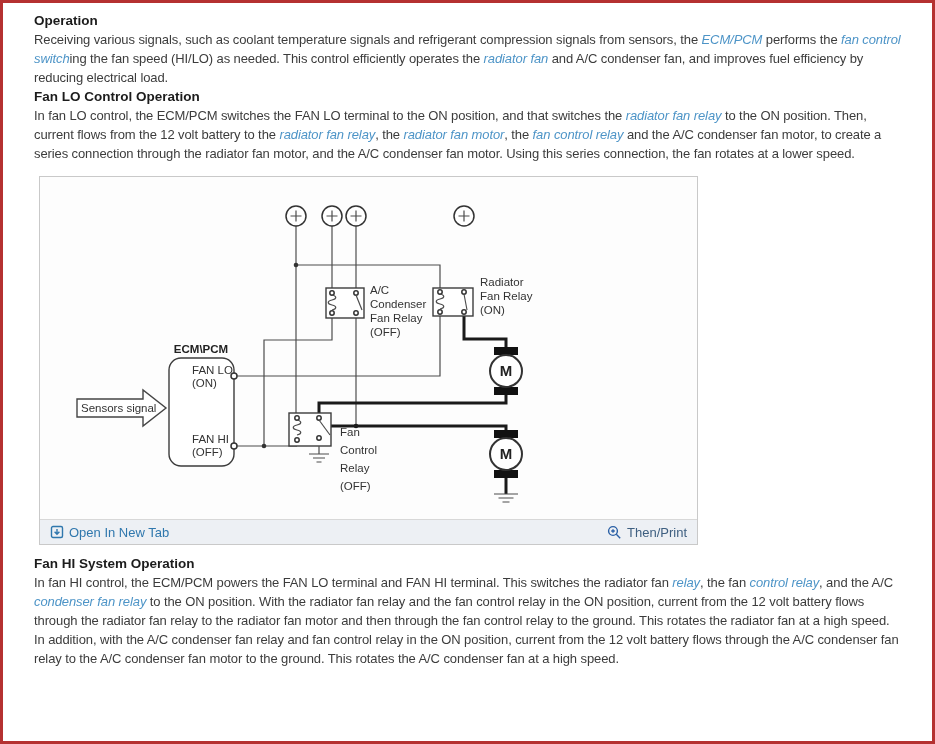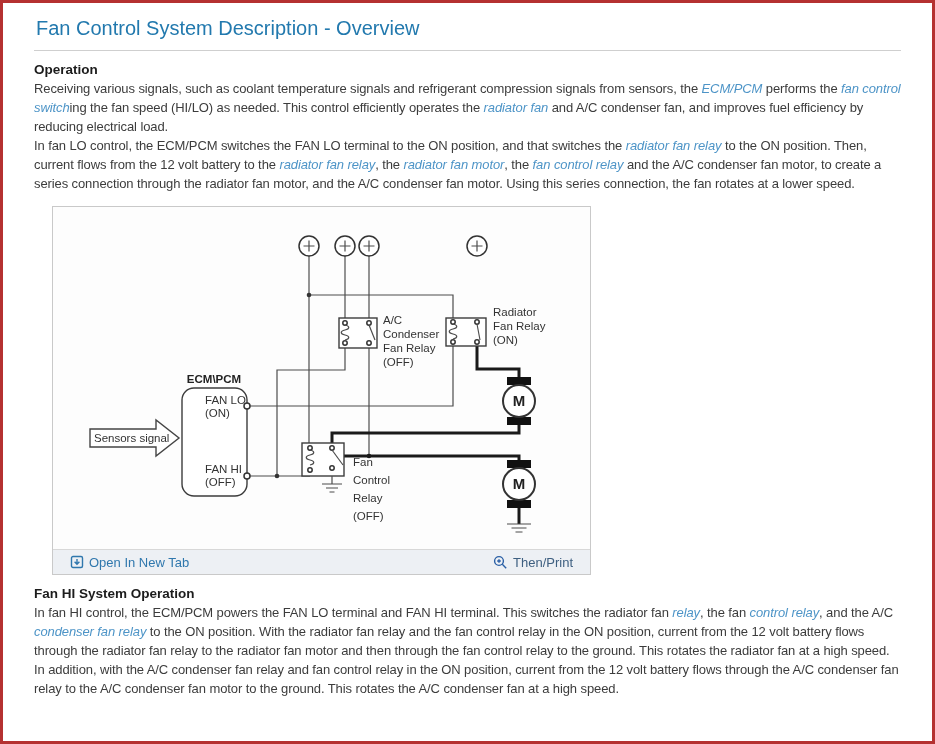--- a/index.html
+++ b/index.html
@@ -10,54 +10,54 @@
   }
   .content{position:absolute;left:31px;right:31px;top:8px;}
   .page-title{
     font-size:20px;color:#2279ae;font-weight:400;
     padding:6px 0 10px 2px;border-bottom:1px solid #cfcfcf;margin:0 0 9px 0;
   }
   .sec-head{font-size:13.5px;font-weight:700;color:#1c1c1c;margin:0;line-height:19px;}
   .para{font-size:13px;line-height:19px;color:#3c3c3c;margin:0;letter-spacing:-0.1px;}
   .para .link{color:#4d94c7;text-decoration:none;cursor:pointer;font-style:italic;}
   .diagram-panel{
-    width:539px;box-sizing:border-box;border:1px solid #c9c9c9;background:#fdfdfd;
-    margin:13px 0 9px 18px;
+    width:659px;box-sizing:border-box;border:1px solid #c9c9c9;background:#fdfdfd;
+    margin:13px 0 9px 5px;
   }
   .diagram-img{height:342px;position:relative;background:#fdfdfd;}
   .diagram-img svg{position:absolute;left:0;top:0;}
   .diagram-toolbar{
     height:24px;background:#edf0f4;border-top:1px solid #d8d8d8;
     display:flex;justify-content:space-between;align-items:center;
-    padding:0 17px;font-size:13px;
+    padding:0 10px;font-size:13px;
   }
   .tool-link{display:flex;align-items:center;gap:5px;cursor:pointer;text-decoration:none;}
   .tool-link.open{color:#2f77ad;}
   .tool-link.zoom{color:#3e5f80;}
   .tool-link svg{display:block;}
   
   .wire{stroke:#4d4d4d;stroke-width:1.2;fill:none;}
   .wire-thick{stroke:#1a1a1a;stroke-width:3;fill:none;}
   .box{stroke:#3c3c3c;stroke-width:1.4;fill:#fff;}
   .term{stroke:#333;stroke-width:1.5;fill:#fff;}
   .dlabel{font-family:"Liberation Sans",sans-serif;font-size:11.5px;fill:#333;}
   .dlabel-b{font-family:"Liberation Sans",sans-serif;font-size:11.5px;font-weight:700;fill:#222;}
   .mlabel{font-family:"Liberation Sans",sans-serif;font-size:15px;font-weight:700;fill:#222;}
 </style>
 </head>
 <body>
 
 <div class="frame">
   <div class="content">
 
-    <h1 class="page-title">Fan Control System Description - Overview</h1>
 
     <h2 class="sec-head">Operation</h2>
     <p class="para"><span>Receiving various signals, such as coolant temperature signals and refrigerant compression signals from sensors, the </span><a class="link">ECM/PCM</a><span> performs the </span><a class="link">fan control switch</a><span>ing the fan speed (HI/LO) as needed. This control efficiently operates the </span><a class="link">radiator fan</a><span> and A/C condenser fan, and improves fuel efficiency by reducing electrical load.</span></p>
 
+    <h2 class="sec-head">Fan LO Control Operation</h2>
     <p class="para"><span>In fan LO control, the ECM/PCM switches the FAN LO terminal to the ON position, and that switches the </span><a class="link">radiator fan relay</a><span> to the ON position. Then, current flows from the 12 volt battery to the </span><a class="link">radiator fan relay</a><span>, the </span><a class="link">radiator fan motor</a><span>, the </span><a class="link">fan control relay</a><span> and the A/C condenser fan motor, to create a series connection through the radiator fan motor, and the A/C condenser fan motor. Using this series connection, the fan rotates at a lower speed.</span></p>
 
     <div class="diagram-panel">
       <div class="diagram-img">
         <svg width="657" height="342" viewBox="0 0 657 342">
 
           <path class="wire" d="M256,49 V236"></path>
           <path class="wire" d="M256,88 H400 V111"></path>
           <path class="wire" d="M400,139 V199 H194"></path>
           <path class="wire" d="M292,49 V111"></path>

